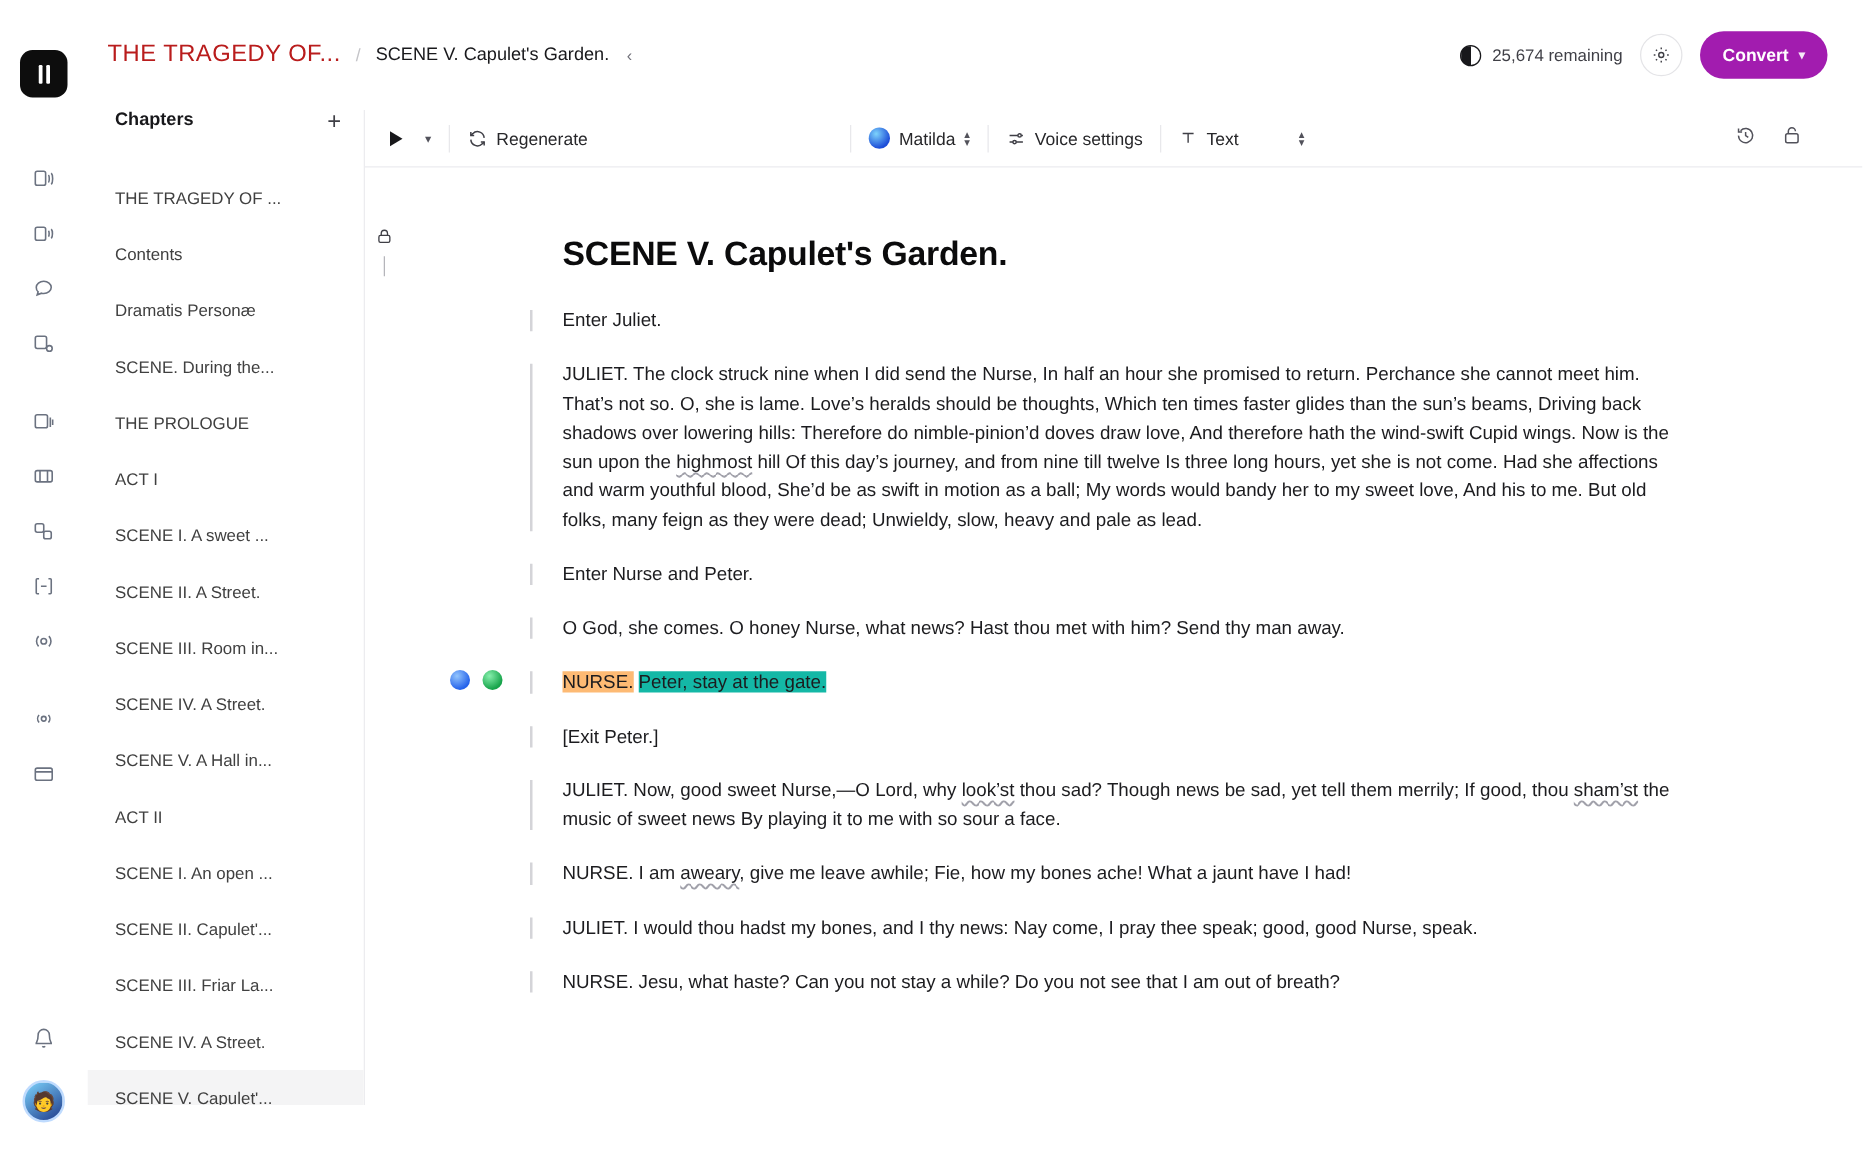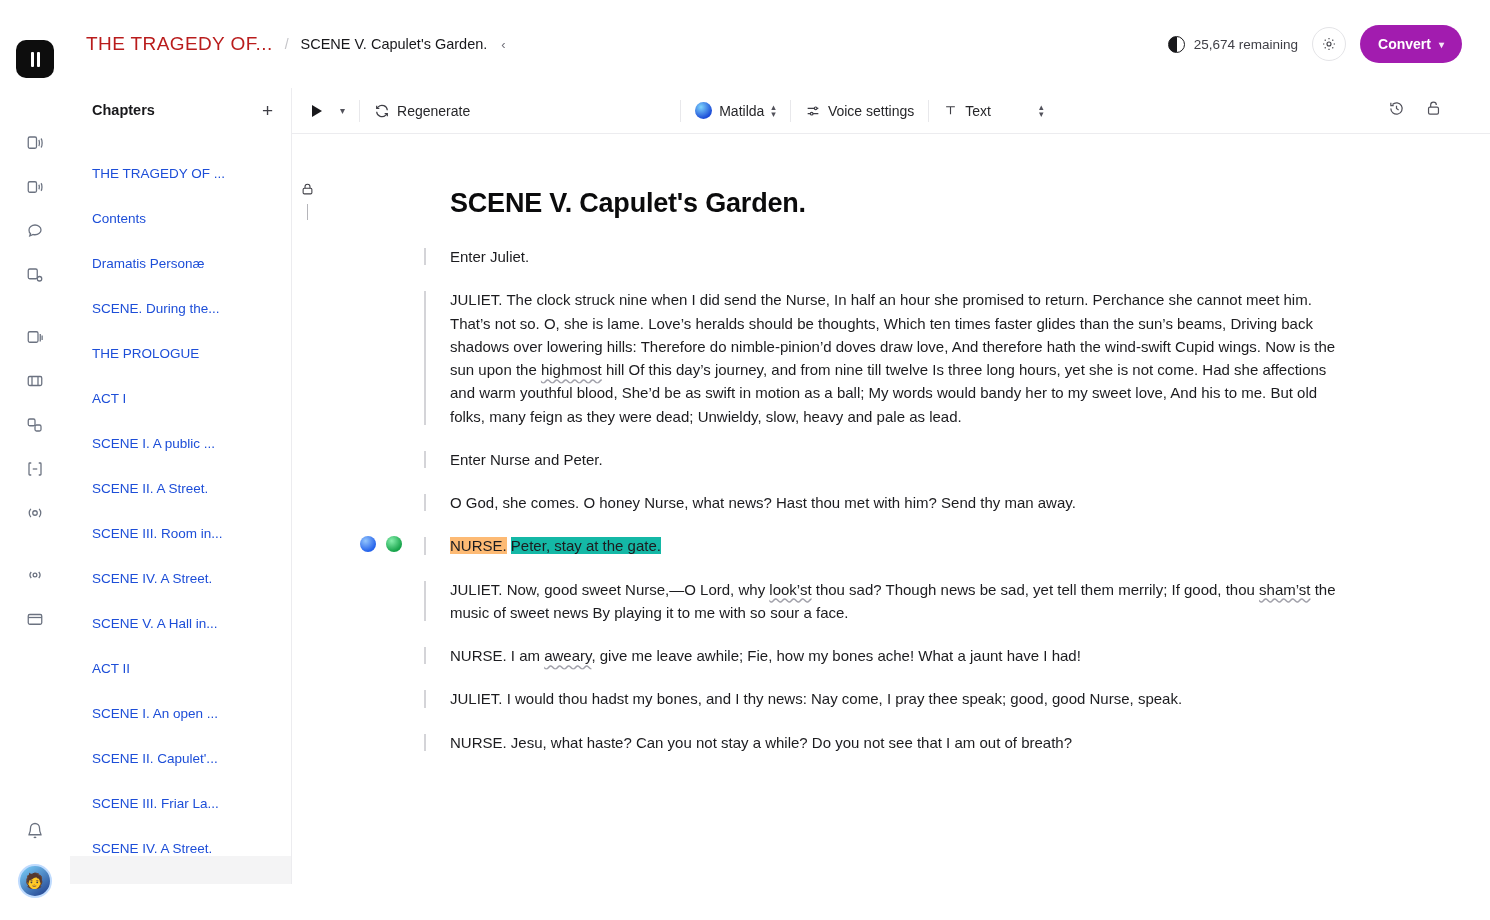--- a/index.html
+++ b/index.html
@@ -94,30 +94,30 @@
 
   
   .chapters {
     position: absolute; left: 70px; top: 88px;
     width: 222px; height: 796px;
     background: #ffffff;
     border-right: 1px solid #ececef;
     overflow: hidden;
   }
   .chapters-head {
-    height: 44px; display: flex; align-items: center;
+    height: 44px; display: flex; 
     padding: 0 18px 0 22px;
   }
   .chapters-head .title { font-size: 14.5px; font-weight: 600; color: #18181b; }
   .chapters-head .plus { margin-left: auto; font-size: 19px; color: #3f3f46; line-height: 1; }
   .ch-list { padding-top: 4px; }
   .ch-item {
-    height: 45px; display: flex; align-items: flex-end;
+    height: 45px; display: flex; align-items: center;
     padding: 0 18px 0 22px;
-    font-size: 13.5px; color: #1d4ed8;
+    font-size: 13.5px; color: #404040;
     white-space: nowrap; overflow: hidden; text-overflow: ellipsis;
   }
   .ch-item.active { background: #f4f4f5; }
 
   
   .edtoolbar {
     position: absolute; left: 292px; top: 88px;
     width: 1198px; height: 46px;
     border-bottom: 1px solid #ececef;
     display: flex; align-items: center;
@@ -326,21 +326,21 @@
         <div class="ch-item">
           <span>SCENE. During the...</span>
         </div>
         <div class="ch-item">
           <span>THE PROLOGUE</span>
         </div>
         <div class="ch-item">
           <span>ACT I</span>
         </div>
         <div class="ch-item">
-          <span>SCENE I. A public ...</span>
+          <span>SCENE I. A sweet ...</span>
         </div>
         <div class="ch-item">
           <span>SCENE II. A Street.</span>
         </div>
         <div class="ch-item">
           <span>SCENE III. Room in...</span>
         </div>
         <div class="ch-item">
           <span>SCENE IV. A Street.</span>
         </div>
@@ -471,20 +471,24 @@
 
     <div class="blk hl-block">
       <span class="bar"></span>
       <span class="hl-icons">
         <span class="globe"></span>
         <span class="globe green"></span>
       </span>
       <p class="line"><span class="hl-speaker">NURSE.</span> <span class="hl-text">Peter, stay at the gate.</span></p>
     </div>
 
+    <div class="blk">
+      <span class="bar"></span>
+      <p class="line">[Exit Peter.]</p>
+    </div>
 
     <div class="blk">
       <span class="bar"></span>
       <p class="line">JULIET. Now, good sweet Nurse,—O Lord, why <span class="squiggle">look’st</span> thou sad? Though news be sad, yet tell them merrily; If good, thou <span class="squiggle">sham’st</span> the music of sweet news By playing it to me with so sour a face.</p>
     </div>
 
     <div class="blk">
       <span class="bar"></span>
       <p class="line">NURSE. I am <span class="squiggle">aweary</span>, give me leave awhile; Fie, how my bones ache! What a jaunt have I had!</p>
     </div>

